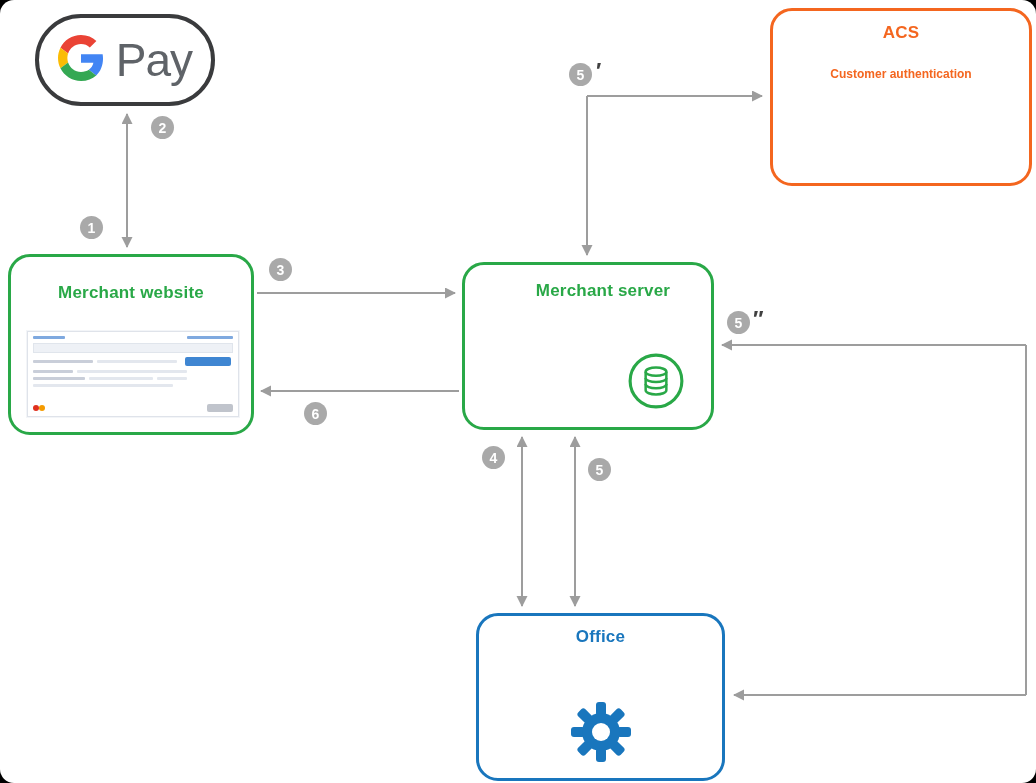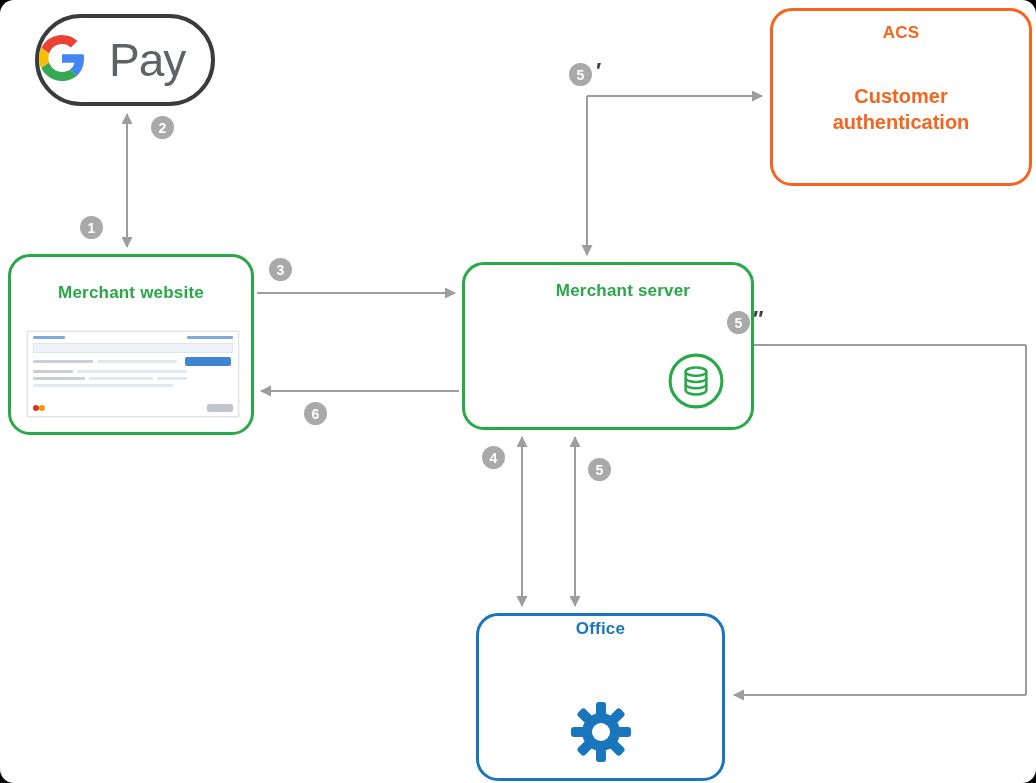--- a/index.html
+++ b/index.html
@@ -1,36 +1,36 @@
 <!DOCTYPE html>
 <html><head>
 <meta charset="utf-8">
 <style>
   html,body{margin:0;padding:0;background:#000;}
   .canvas{position:relative;width:1036px;height:783px;background:#fff;border-radius:14px;overflow:hidden;font-family:"Liberation Sans",sans-serif;}
   .wires{position:absolute;left:0;top:0;z-index:1;}
   .node{position:absolute;background:#fff;border-radius:22px;z-index:2;box-sizing:border-box;}
   .node-title{text-align:center;font-weight:700;font-size:17px;letter-spacing:.2px;}
   
-  .gpay{left:35px;top:14px;width:180px;height:92px;border:4px solid #3a3b3d;border-radius:46px;display:flex;align-items:center;gap:24px;}
+  .gpay{left:35px;top:14px;width:180px;height:92px;border:4px solid #3a3b3d;border-radius:46px;display:flex;align-items:center;justify-content:center;gap:12px;}
   .gpay-text{font-size:46px;color:#5f6368;font-weight:500;letter-spacing:-1px;}
   
   .acs{left:770px;top:8px;width:262px;height:178px;border:3.5px solid #f4661f;}
   .acs .node-title{color:#f4661f;margin-top:12px;}
-  .acs-body{color:#f4661f;font-weight:700;font-size:20px;text-align:center;max-width:150px;margin:40px auto 0;line-height:1.3;}
+  .acs-body{color:#f4661f;font-weight:700;font-size:12px;text-align:center;max-width:150px;margin:24px auto 0;line-height:1.3;}
   
   .mweb{left:8px;top:254px;width:246px;height:181px;border:3.5px solid #29a847;}
   .mweb .node-title{color:#29a847;margin-top:26px;}
   
-  .mserv{left:462px;top:262px;width:292px;height:168px;border:3.5px solid #29a847;padding-left:30px;}
+  .mserv{left:462px;top:262px;width:252px;height:168px;border:3.5px solid #29a847;padding-left:30px;}
   .mserv .node-title{color:#29a847;margin-top:16px;}
   .db-icon{position:absolute;right:26px;bottom:13px;}
   
   .oeng{left:476px;top:613px;width:249px;height:168px;border:3.5px solid #1976bd;}
-  .oeng .node-title{color:#1976bd;margin-top:2px;line-height:1.3;}
+  .oeng .node-title{color:#1976bd;margin-top:10px;line-height:1.3;}
   .gear-icon{position:absolute;left:50%;transform:translateX(-50%);bottom:10px;}
   
   .badge{position:absolute;width:23px;height:23px;border-radius:50%;background:#a9a9a9;color:#fff;font-size:14px;font-weight:700;display:flex;align-items:center;justify-content:center;z-index:3;}
   .prime{position:absolute;color:#404040;font-size:22px;font-weight:700;z-index:3;line-height:1;}
   
   .shot{position:absolute;left:16px;top:74px;width:212px;height:86px;background:#fff;border:1px solid #dfe3ea;box-shadow:0 0 0 1px #f3f5f8;padding:4px 5px;box-sizing:border-box;display:flex;flex-direction:column;gap:4px;}
   .shot-row{display:flex;align-items:center;gap:4px;}
   .sk{display:inline-block;height:3px;background:#c9ced9;border-radius:1px;}
   .sk.blue{background:#7fa9df;}
   .sk.lt{background:#e3e7ee;}

